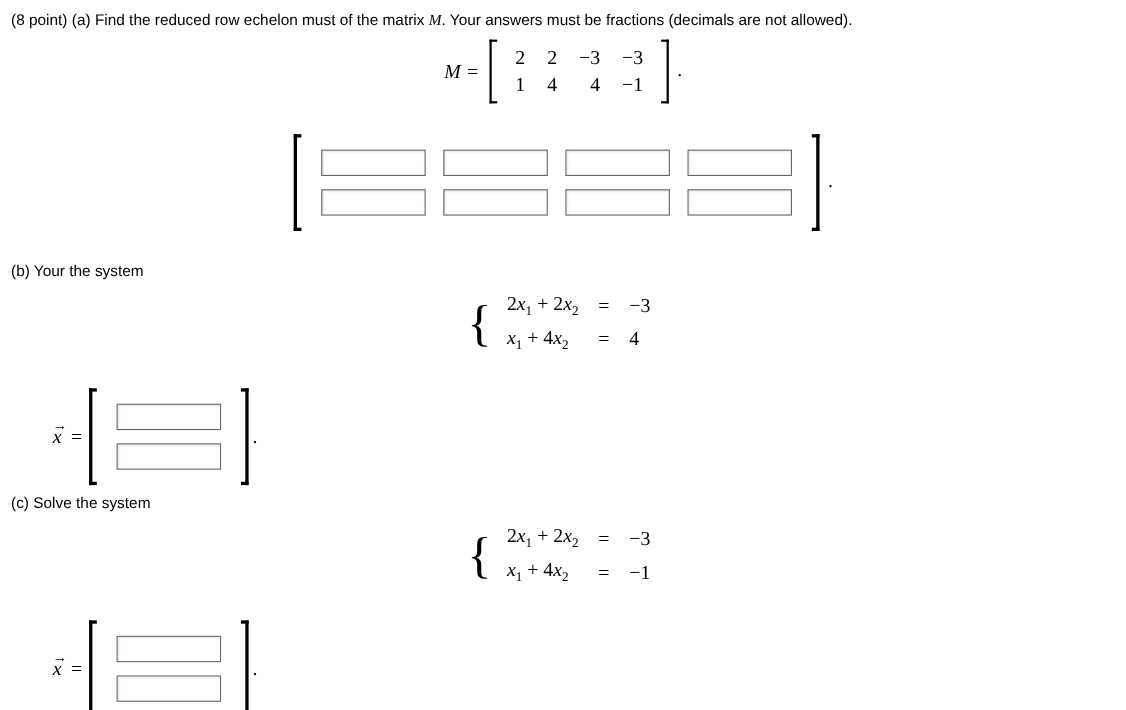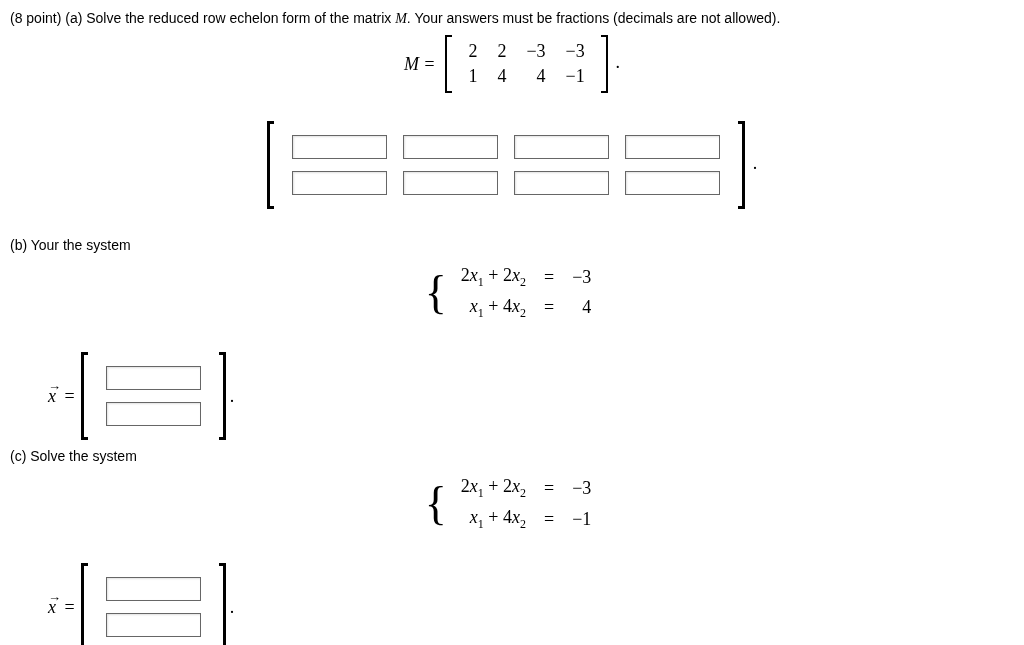--- a/index.html
+++ b/index.html
@@ -65,21 +65,21 @@
   }
   .brace {
     font-size: 46px;
     line-height: 46px;
     margin-right: 6px;
   }
   .sys-table td {
     padding: 2px 6px;
     font-family: "Times New Roman", Times, serif;
     font-size: 18px;
-    text-align: right;
+    text-align: left;
     white-space: nowrap;
   }
   .sys-table .eqcol { text-align: center; padding: 2px 10px; }
 
   .vec-label {
     font-family: "Times New Roman", Times, serif;
     font-size: 18px;
     display: inline-block;
     position: relative;
     margin-right: 6px;
@@ -91,21 +91,21 @@
     font-size: 13px;
   }
   .answer-line { display: flex; align-items: center; margin: 0 0 8px 38px; }
   .narrow-input input { width: 85px; }
   sub { font-size: 12px; }
 </style>
 </head>
 <body>
 
 <div class="question-text">
-  <span>(8 point) </span><span>(a) </span><span>Solve the reduced row echelon form of the matrix </span><span class="serif ital">M</span><span>. Your answers must be fractions (decimals are not allowed).</span>
+  <span>(8 point) </span><span>(a) </span><span>Find the reduced row echelon must of the matrix </span><span class="serif ital">M</span><span>. Your answers must be fractions (decimals are not allowed).</span>
 </div>
 
 <div class="center-block">
   <span class="serif ital" style="font-size:18px; margin-right:6px; vertical-align:middle;">M =</span>
   <span class="matrix-wrap">
     <span class="br-l"></span>
     <span class="matrix-body">
       <table>
         <tbody>
             <tr>

